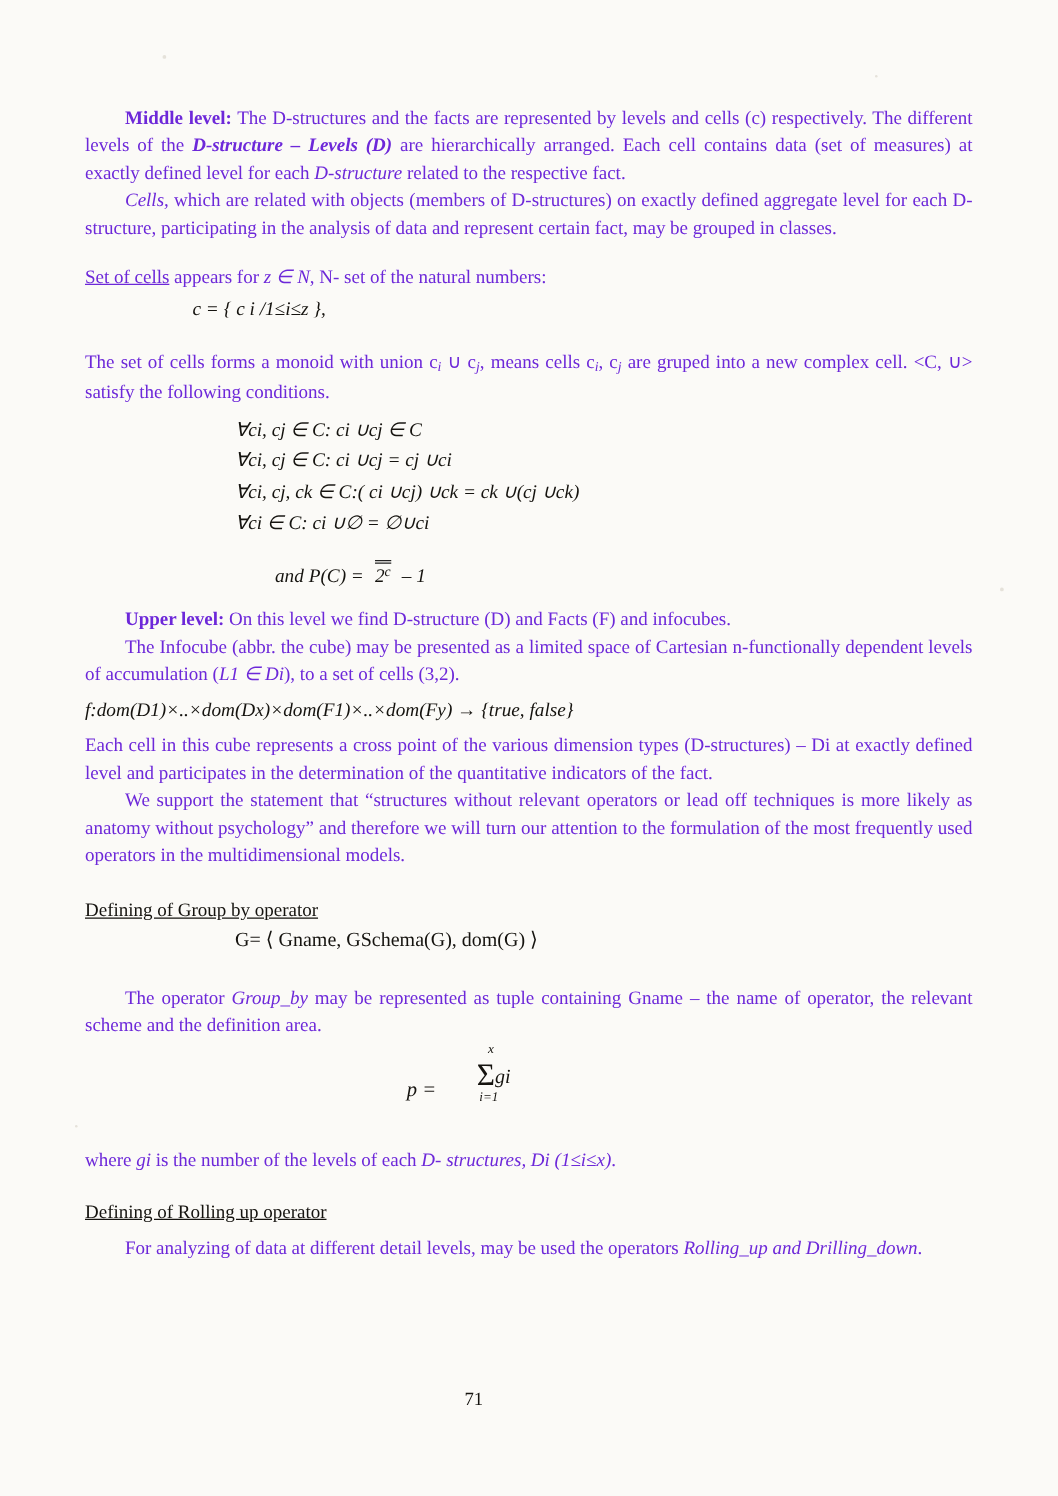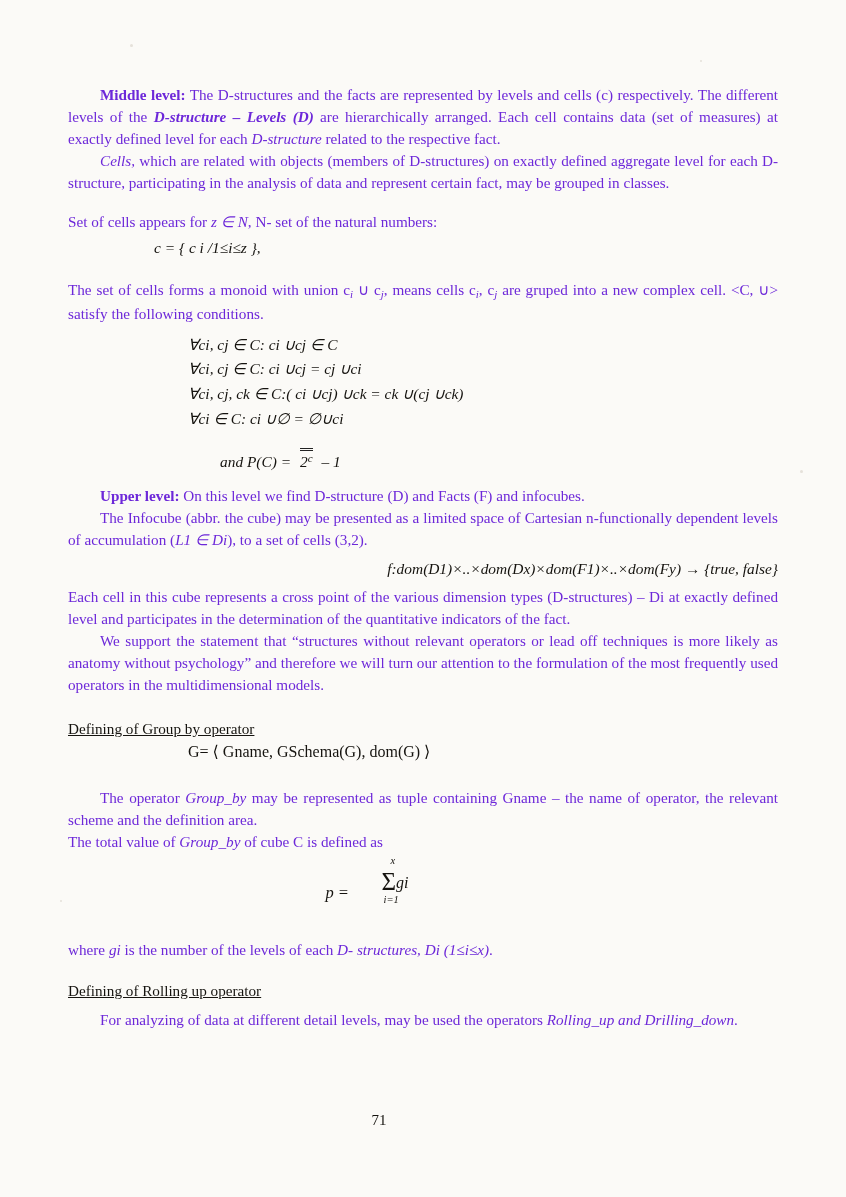--- a/index.html
+++ b/index.html
@@ -32,21 +32,21 @@
     margin: 0 0 0 0;
     font-size: 15.2px;
     line-height: 1.445;
     text-align: justify;
     color: #6d28d9;
   }
   .indent { text-indent: 32px; }
   .gap { margin-top: 13px; }
   .bold { font-weight: bold; }
   .ital { font-style: italic; }
-  .uline { }
+  .uline { text-decoration: underline; }
   .nojust { text-align: left; }
   .formula-block {
     margin-top: 8px;
     margin-bottom: 8px;
   }
   .eqline {
     font-style: italic;
     font-size: 15.4px;
     line-height: 1.62;
     margin-left: 120px;
@@ -74,21 +74,21 @@
     font-size: 15.4px;
     margin-top: 16px;
     margin-bottom: 14px;
   }
   .overbar2 {
     border-top: 1.4px solid #222;
     display: inline-block;
     padding-top: 1px;
   }
   .func-line {
-    text-align: right;
+    text-align: left;
     font-style: italic;
     font-size: 15.4px;
     margin: 9px 0 8px 0;
   }
   .g-def {
     margin-left: 120px;
     font-size: 16px;
     margin-top: 4px;
   }
   .sum-block {
@@ -196,21 +196,20 @@
     <p class="nojust" style="text-align:justify;"><span>Each cell in this cube represents a cross point of the various dimension types (D-structures) – Di at exactly defined level and participates in the determination of the quantitative indicators of the fact.</span></p>
 
     <p class="indent"><span>We support the statement that “structures without relevant operators or lead off techniques is more likely as anatomy without psychology” and therefore we will turn our attention to the formulation of the most frequently used operators in the multidimensional models.</span></p>
 
     <div class="heading-ul" style="margin-top:24px;">Defining of Group by operator</div>
 
     <div class="g-def">G= ⟨ Gname, GSchema(G), dom(G) ⟩</div>
 
     <p class="indent" style="margin-top:26px;"><span>The operator </span><span class="ital">Group_by</span><span> may be represented as tuple containing Gname – the name of operator, the relevant scheme and the definition area.</span></p>
 
-    <p><span>The total value of  </span><span class="ital">Group_by</span><span> of cube C is defined as</span></p>
 
     <div class="sum-block">
       <div class="sum-inner">
         <span class="sum-p">p =</span>
         <span class="sigma">Σ</span><span class="ital">gi</span>
         <span class="sum-top">x</span>
         <span class="sum-bot">i=1</span>
       </div>
     </div>
 

